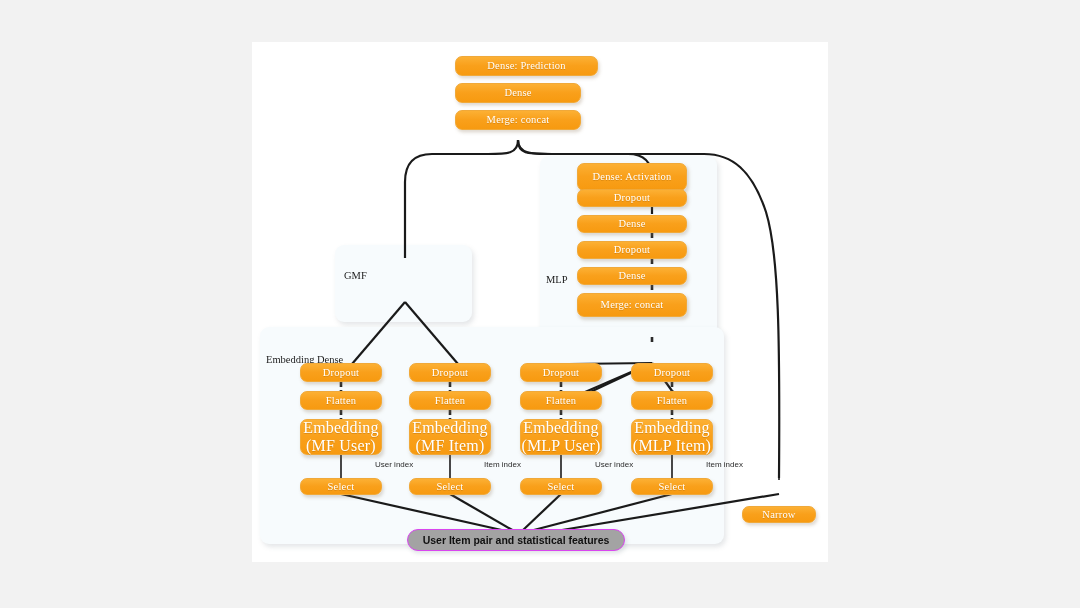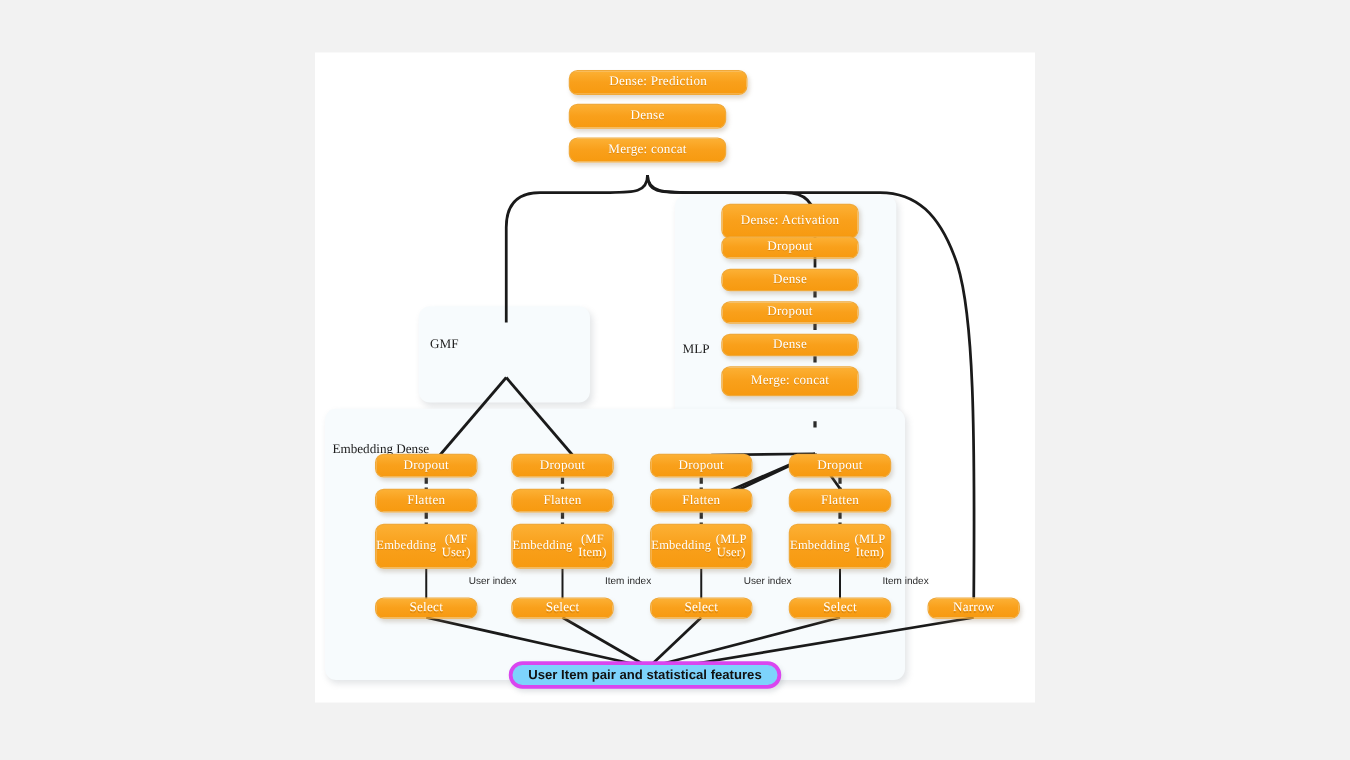--- a/index.html
+++ b/index.html
@@ -42,26 +42,26 @@
     color:#ffffff;
     font-size:10.5px;
     font-family:"Liberation Serif", serif;
     display:flex;align-items:center;justify-content:center;
     text-align:center;
     line-height:1.12;
     box-shadow:1.5px 2.5px 3.5px rgba(140,120,90,.28);
     text-shadow:0 1px 0 rgba(160,95,0,.35);
     letter-spacing:.2px;
   }
-  .node.two-line{flex-direction:row;font-size:10px;justify-content:center;}
+  .node.two-line{flex-direction:column;font-size:16px;justify-content:center;}
   .feat-node{
     position:absolute;
     box-sizing:border-box;
-    background:#7dd3fc;
-    border:3px solid #d946ef;
+    background:#a3a3a3;
+    border:1px solid #d946ef;
     border-radius:11px;
     display:flex;align-items:center;justify-content:center;
     font-family:"Liberation Sans", sans-serif;
     font-size:10.5px;font-weight:bold;color:#111;
     box-shadow:1.5px 2.5px 4px rgba(120,130,140,.22);
   }
   .edge-label{
     position:absolute;
     font-family:"Liberation Sans", sans-serif;
     font-size:8px;color:#2b2b2b;white-space:nowrap;padding-left:28px;
@@ -168,18 +168,18 @@
 
     <div class="node" style="left:379px;top:321px;width:82px;height:19px;">Dropout</div>
     <div class="node" style="left:379px;top:349px;width:82px;height:19px;">Flatten</div>
     <div class="node two-line" style="left:379px;top:377px;width:82px;height:36px;">
       <span>Embedding</span>
       <span>(MLP Item)</span>
     </div>
     <div class="edge-label" style="left:426px;top:418px;">Item index</div>
     <div class="node" style="left:379px;top:436px;width:82px;height:17px;">Select</div>
 
-    <div class="node" style="left:490px;top:436px;width:74px;height:17px;text-align:center;">Narrow</div>
+    <div class="node" style="left:490px;top:464px;width:74px;height:17px;text-align:center;">Narrow</div>
 
     <div class="feat-node" style="left:155px;top:487px;width:218px;height:22px;">User Item pair and statistical features</div>
 
   </div>
 </div>
 
 </body></html>

